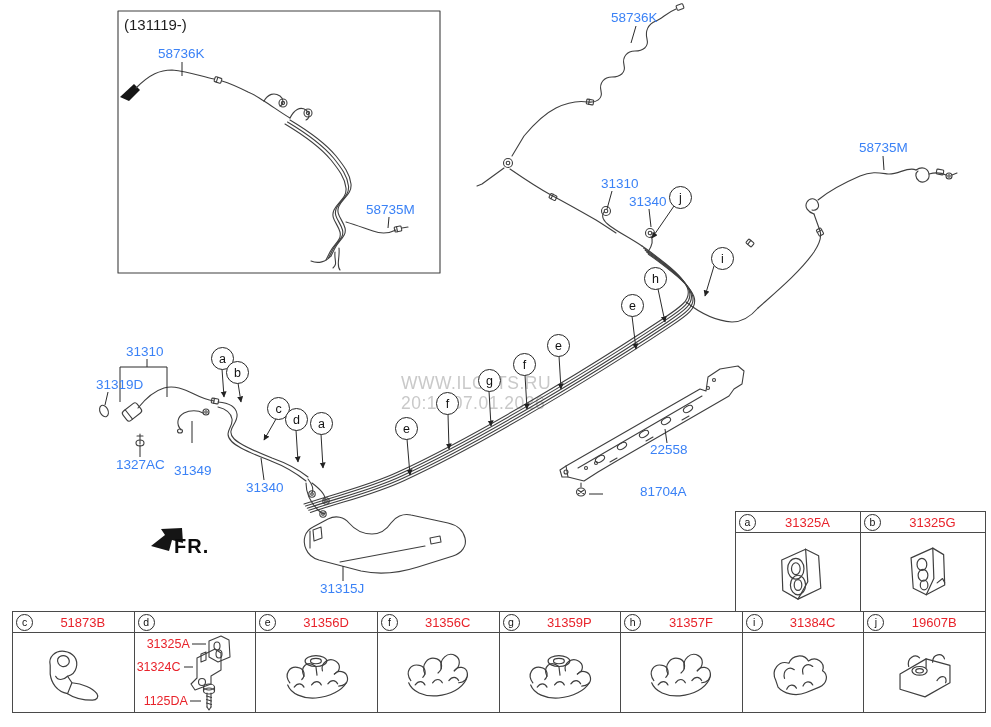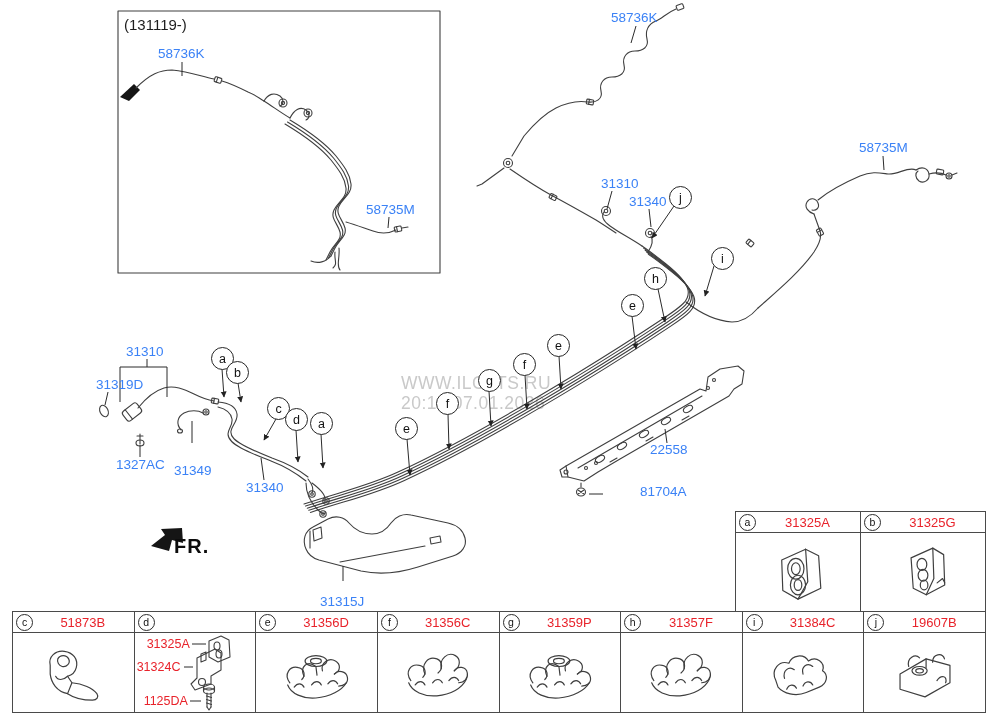--- a/index.html
+++ b/index.html
@@ -289,21 +289,21 @@
   <div class="plb" style="left:859px;top:140px">58735M</div>
   <div class="plb" style="left:601px;top:176px">31310</div>
   <div class="plb" style="left:629px;top:194px">31340</div>
   <div class="plb" style="left:126px;top:344px">31310</div>
   <div class="plb" style="left:96px;top:377px">31319D</div>
   <div class="plb" style="left:116px;top:457px">1327AC</div>
   <div class="plb" style="left:174px;top:463px">31349</div>
   <div class="plb" style="left:246px;top:480px">31340</div>
   <div class="plb" style="left:650px;top:442px">22558</div>
   <div class="plb" style="left:640px;top:484px">81704A</div>
-  <div class="plb" style="left:320px;top:594px">31315J</div>
+  <div class="plb" style="left:320px;top:581px">31315J</div>
 
   <div class="co" style="left:669px;top:186px">j</div>
   <div class="co" style="left:711px;top:247px">i</div>
   <div class="co" style="left:644px;top:267px">h</div>
   <div class="co" style="left:621px;top:294px">e</div>
   <div class="co" style="left:547px;top:334px">e</div>
   <div class="co" style="left:513px;top:353px">f</div>
   <div class="co" style="left:478px;top:369px">g</div>
   <div class="co" style="left:436px;top:392px">f</div>
   <div class="co" style="left:395px;top:417px">e</div>

